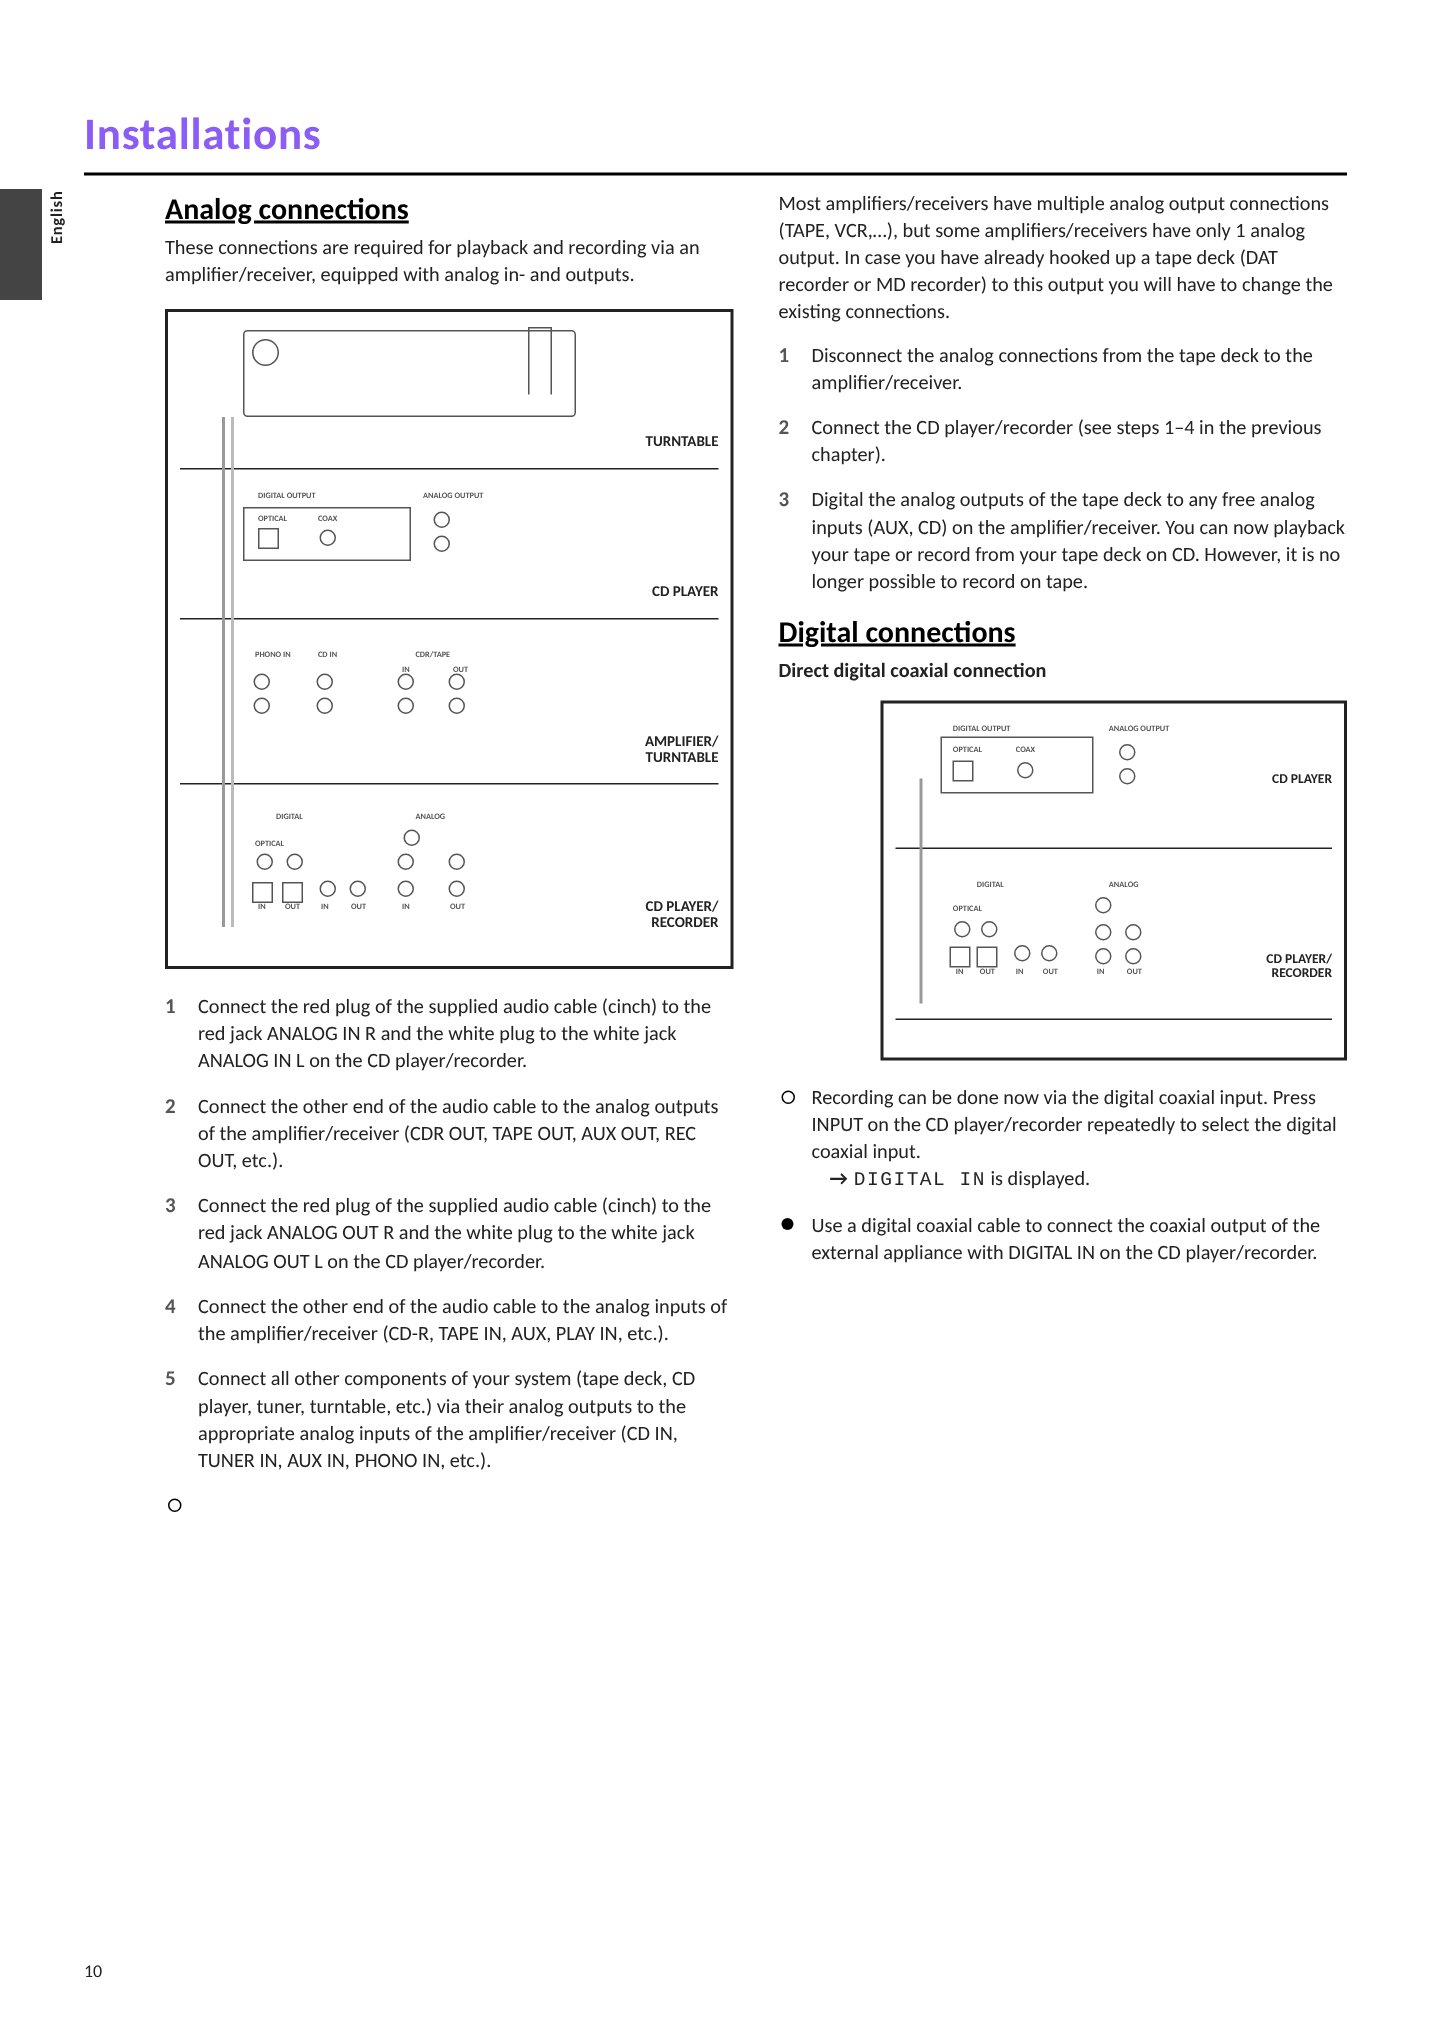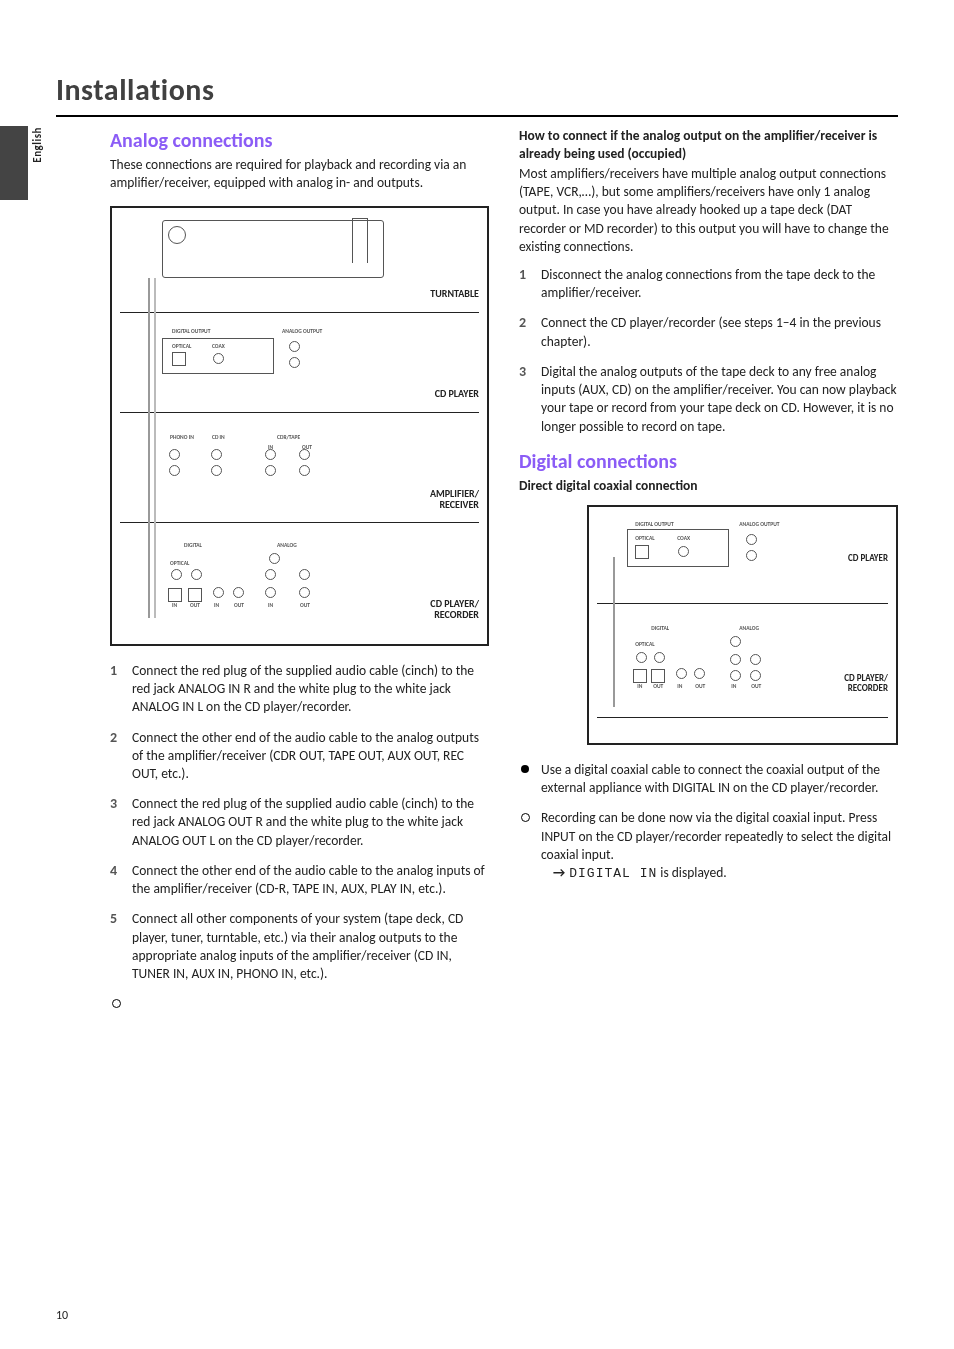--- a/index.html
+++ b/index.html
@@ -40,40 +40,41 @@
     letter-spacing: .5px;
   }
   .headerblock {
     padding: 0 56px 0 56px;
   }
   h1.doc-title {
     font-size: 30px;
     letter-spacing: .5px;
     font-weight: 700;
     margin: 0 0 4px 0;
-    color: #404040;
+    color: #8b5cf6;
   }
   .rule {
     border: 0;
     border-top: 2px solid #000;
     margin: 4px 0 10px 0;
   }
   .columns {
     display: flex;
     gap: 30px;
     padding: 0 56px 0 110px;
   }
   .col {
     flex: 1 1 50%;
   }
   h2.section {
     font-size: 20px;
     font-weight: 700;
     margin: 0 0 2px 0;
-    color: #8b5cf6;
+    color: #000000;
+    text-decoration: underline;
   }
   .intro {
     margin: 0 0 14px 0;
     font-size: 13.5px;
   }
   .diagram {
     border: 2px solid #222;
     width: 100%;
     height: 440px;
     margin-bottom: 16px;
@@ -241,21 +242,21 @@
         <div class="tiny" style="position:absolute; left:190px; top:236px;">OUT</div>
         <div class="jack" style="position:absolute; left:56px; top:240px;"></div>
           <div class="jack" style="position:absolute; left:56px; top:256px;"></div>
         <div class="jack" style="position:absolute; left:98px; top:240px;"></div>
           <div class="jack" style="position:absolute; left:98px; top:256px;"></div>
         <div class="jack" style="position:absolute; left:152px; top:240px;"></div>
           <div class="jack" style="position:absolute; left:152px; top:256px;"></div>
         <div class="jack" style="position:absolute; left:186px; top:240px;"></div>
           <div class="jack" style="position:absolute; left:186px; top:256px;"></div>
         <div class="dev-label" style="top:280px; white-space:pre;">AMPLIFIER/
-RECEIVER</div>
+TURNTABLE</div>
         <div class="dev-sep" style="top:304px;"></div>
 
         <div class="tiny" style="position:absolute; left:72px; top:334px;">DIGITAL</div>
         <div class="tiny" style="position:absolute; left:165px; top:334px;">ANALOG</div>
         <div class="tiny" style="position:absolute; left:58px; top:352px;">OPTICAL</div>
         <div class="jack" style="position:absolute; left:58px; top:360px;"></div>
         <div class="jack" style="position:absolute; left:78px; top:360px;"></div>
         <div class="box" style="left:56px; top:380px; width:12px; height:12px;"></div>
         <div class="box" style="left:76px; top:380px; width:12px; height:12px;"></div>
         <div class="jack" style="position:absolute; left:100px; top:378px;"></div>
@@ -286,21 +287,20 @@
         <li>Connect all other components of your system (tape deck, CD player, tuner, turntable, etc.) via their analog outputs to the appropriate analog inputs of the amplifier/receiver (CD IN, TUNER IN, AUX IN, PHONO IN, etc.).</li>
       </ol>
 
       <ul class="bullets">
         <li data-marker="hollow">
         </li>
       </ul>
     </div>
 
     <div class="col">
-      <p class="subhead">How to connect if the analog output on the amplifier/receiver is already being used (occupied)</p>
       <p class="intro" style="margin-bottom:10px;">Most amplifiers/receivers have multiple analog output connections (TAPE, VCR,…), but some amplifiers/receivers have only 1 analog output. In case you have already hooked up a tape deck (DAT recorder or MD recorder) to this output you will have to change the existing connections.</p>
 
       <ol class="steps">
         <li>Disconnect the analog connections from the tape deck to the amplifier/receiver.</li>
         <li>Connect the CD player/recorder (see steps 1–4 in the previous chapter).</li>
         <li>Digital the analog outputs of the tape deck to any free analog inputs (AUX, CD) on the amplifier/receiver. You can now playback your tape or record from your tape deck on CD. However, it is no longer possible to record on tape.</li>
       </ol>
 
       <h2 class="section" style="margin-top:4px;">Digital connections</h2>
       <p class="subhead">Direct digital coaxial connection</p>
@@ -340,27 +340,27 @@
         <div class="tiny" style="position:absolute; left:142px; top:176px;">IN</div>
         <div class="tiny" style="position:absolute; left:162px; top:176px;">OUT</div>
         <div class="dev-label" style="top:166px; font-size:9px; white-space:pre;">CD PLAYER/
 RECORDER</div>
         <div class="dev-sep" style="top:200px;"></div>
 
         <div class="cable" style="left:24px; top:50px; height:150px;"></div>
       </div>
 
       <ul class="bullets">
-        <li data-marker="solid">
-          <span>Use a digital coaxial cable to connect the coaxial output of the external appliance with DIGITAL IN on the CD player/recorder.</span>
-        </li>
         <li data-marker="hollow">
           <span>Recording can be done now via the digital coaxial input. Press INPUT on the CD player/recorder repeatedly to select the digital coaxial input.</span>
           <div class="result-line">
             <span class="arrow"></span><span class="seg">DIGITAL IN</span><span> is displayed.</span>
           </div>
         </li>
+        <li data-marker="solid">
+          <span>Use a digital coaxial cable to connect the coaxial output of the external appliance with DIGITAL IN on the CD player/recorder.</span>
+        </li>
       </ul>
     </div>
   </div>
 
   <div class="pnum">10</div>
 </div>
 
 </body></html>

